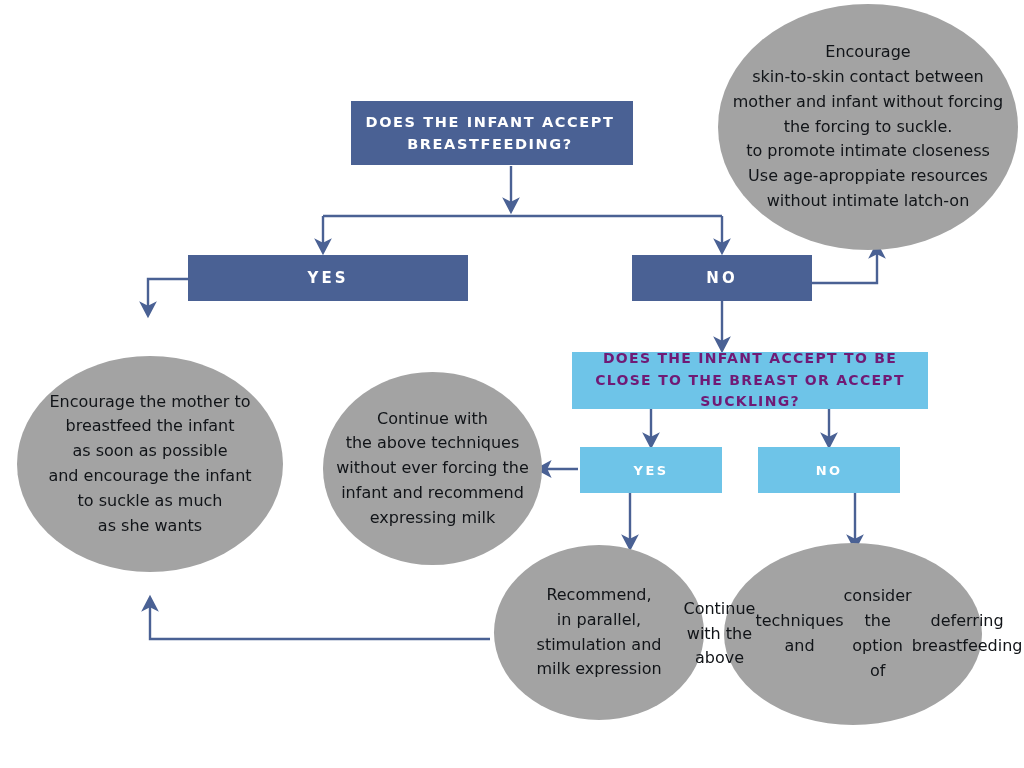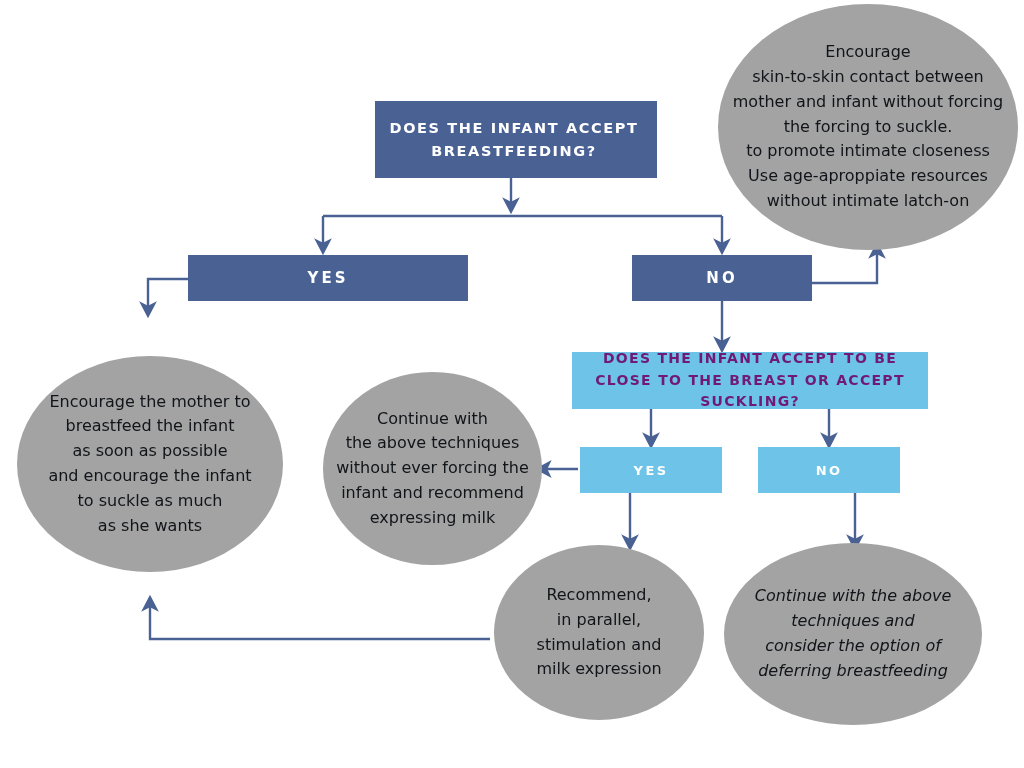--- a/index.html
+++ b/index.html
@@ -113,21 +113,21 @@
       <path d="M578,469 L543,469" marker-end="url(#ah)"></path>
 
       <path d="M630,493 L630,543" marker-end="url(#ah)"></path>
 
       <path d="M855,493 L855,543" marker-end="url(#ah)"></path>
 
       <path d="M490,639 L150,639 L150,603" marker-end="url(#ah)"></path>
     </g>
   </svg>
 
-  <div class="node rect rect-dark q-label" style="left:375px; top:101px; width:282px; height:77px;padding-left:6px;">
+  <div class="node rect rect-dark q-label" style="left:351px; top:101px; width:282px; height:64px;padding-left:6px;">
     <span>DOES THE INFANT ACCEPT BREASTFEEDING?</span>
   </div>
 
   <div class="node rect rect-dark yn-label" style="left:188px; top:255px; width:280px; height:46px;">
     <span>YES</span>
   </div>
 
   <div class="node rect rect-dark yn-label" style="left:632px; top:255px; width:180px; height:46px;">
     <span>NO</span>
   </div>
@@ -171,20 +171,20 @@
     <span>expressing milk</span>
   </div>
 
   <div class="node ellipse small-text" style="left:494px; top:545px; width:210px; height:175px; flex-direction:column;">
     <span>Recommend,</span>
     <span>in parallel,</span>
     <span>stimulation and</span>
     <span>milk expression</span>
   </div>
 
-  <div class="node ellipse" style="left:724px; top:543px; width:258px; height:182px; flex-direction:column;font-style:italic;">
+  <div class="node ellipse" style="left:724px; top:543px; width:258px; height:182px; flex-direction:row;">
     <span>Continue with the above</span>
     <span>techniques and</span>
     <span>consider the option of</span>
     <span>deferring breastfeeding</span>
   </div>
 
 </div>
 
 </body></html>

